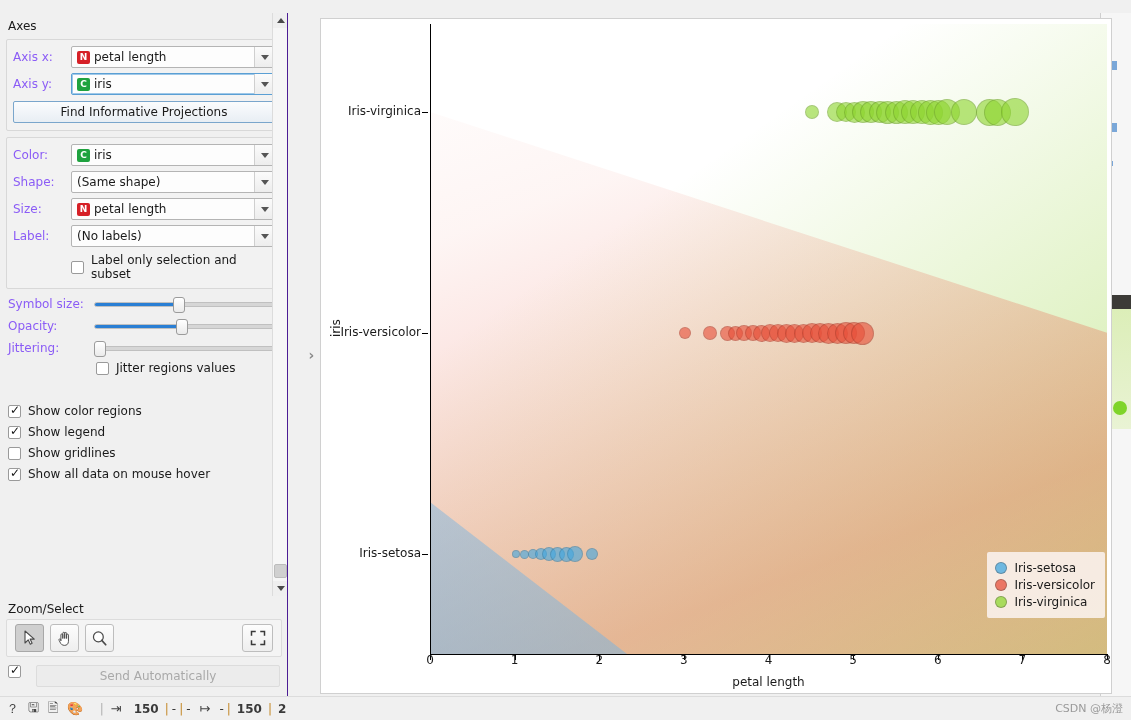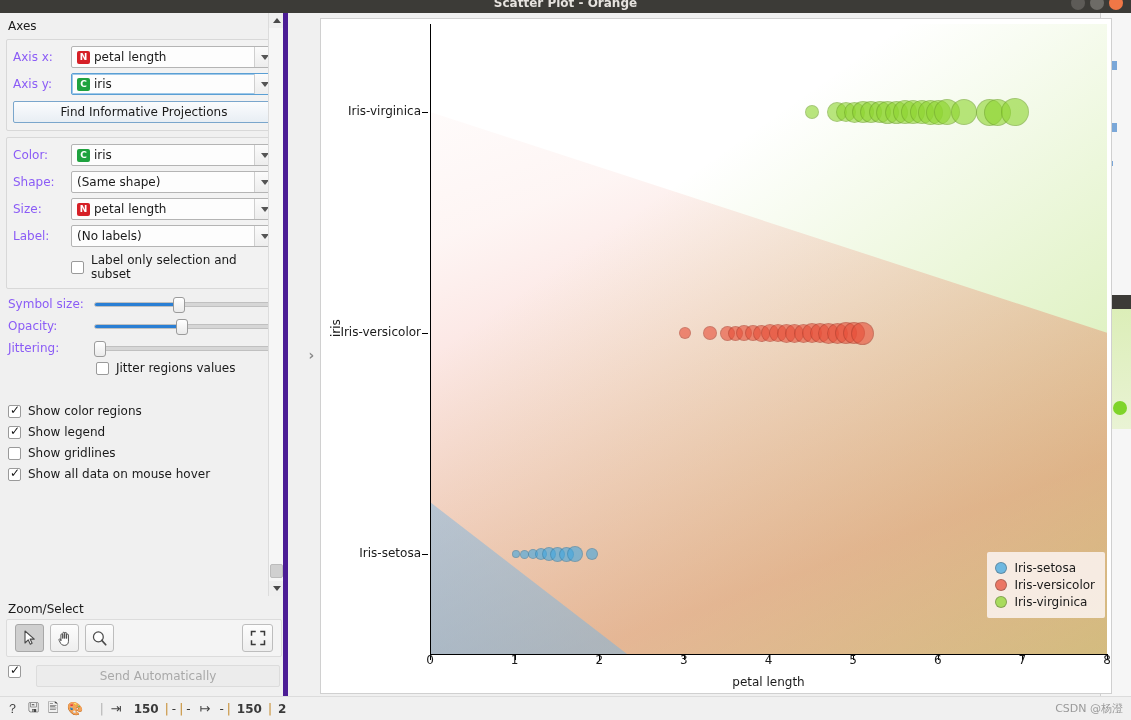--- a/index.html
+++ b/index.html
@@ -40,21 +40,21 @@
   .bgwin-green { position:absolute; left:0; top:296px; width:31px; height:120px;
      background:linear-gradient(180deg,#dceeb8,#e9f3d4); }
   .bgwin-dot { position:absolute; left:12px; top:388px; width:14px; height:14px;
      border-radius:50%; background:#7fd42a; }
   .bgwin-ico { position:absolute; left:7px; width:9px; height:9px; background:#7aa7d8; }
 
   
   .panel {
     position: absolute; left: 0; top: 13px; width: 288px; height: 683px;
     background: #f0f0f0;
-    border-right: 5px solid #4c1d95;
+    border-right: 1px solid #4c1d95;
     overflow: hidden;
   }
   .panel-scroll { position: absolute; left: 0; top: 0; width: 288px; height: 583px; }
 
   .box {
     margin: 6px 6px 0 6px;
     border: 1px solid #d8d8d8;
     background: #f2f2f2;
     border-radius: 2px;
     padding: 4px 6px 7px 6px;
@@ -255,28 +255,20 @@
   .watermark {
     position: absolute; right: 8px; bottom: 4px;
     font-size: 11px; color: #9a9a9a;
   }
 </style>
 </head>
 <body>
 
 <div id="app">
 
-  <div class="titlebar">
-    <div class="titlebar-text">Scatter Plot - Orange</div>
-    <div class="wbtns">
-      <div class="wbtn min"></div>
-      <div class="wbtn max"></div>
-      <div class="wbtn close"></div>
-    </div>
-  </div>
 
   <div class="bgwin">
     <div class="bgwin-ico" style="top:48px"></div>
     <div class="bgwin-ico" style="top:110px"></div>
     <div class="bgwin-ico" style="top:148px;height:5px;width:5px"></div>
     <div class="bgwin-dark"></div>
     <div class="bgwin-green"></div>
     <div class="bgwin-dot"></div>
   </div>
 

